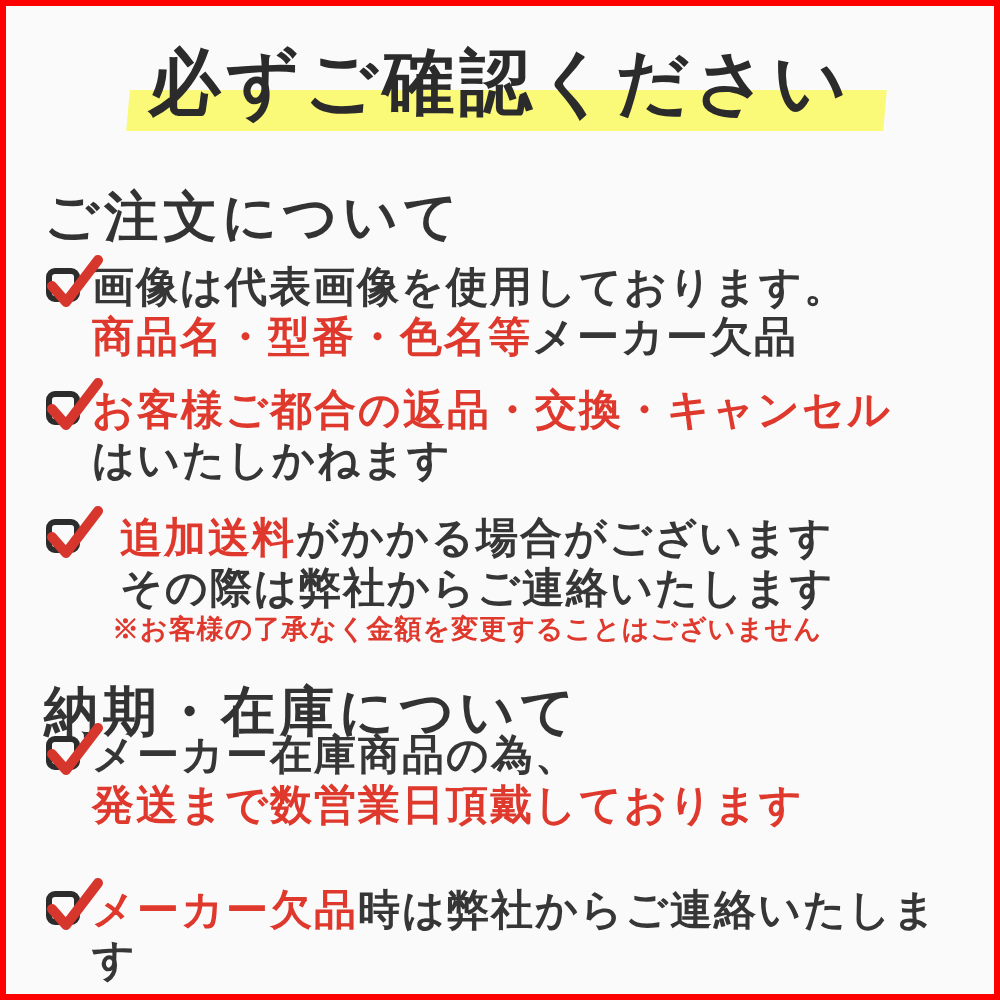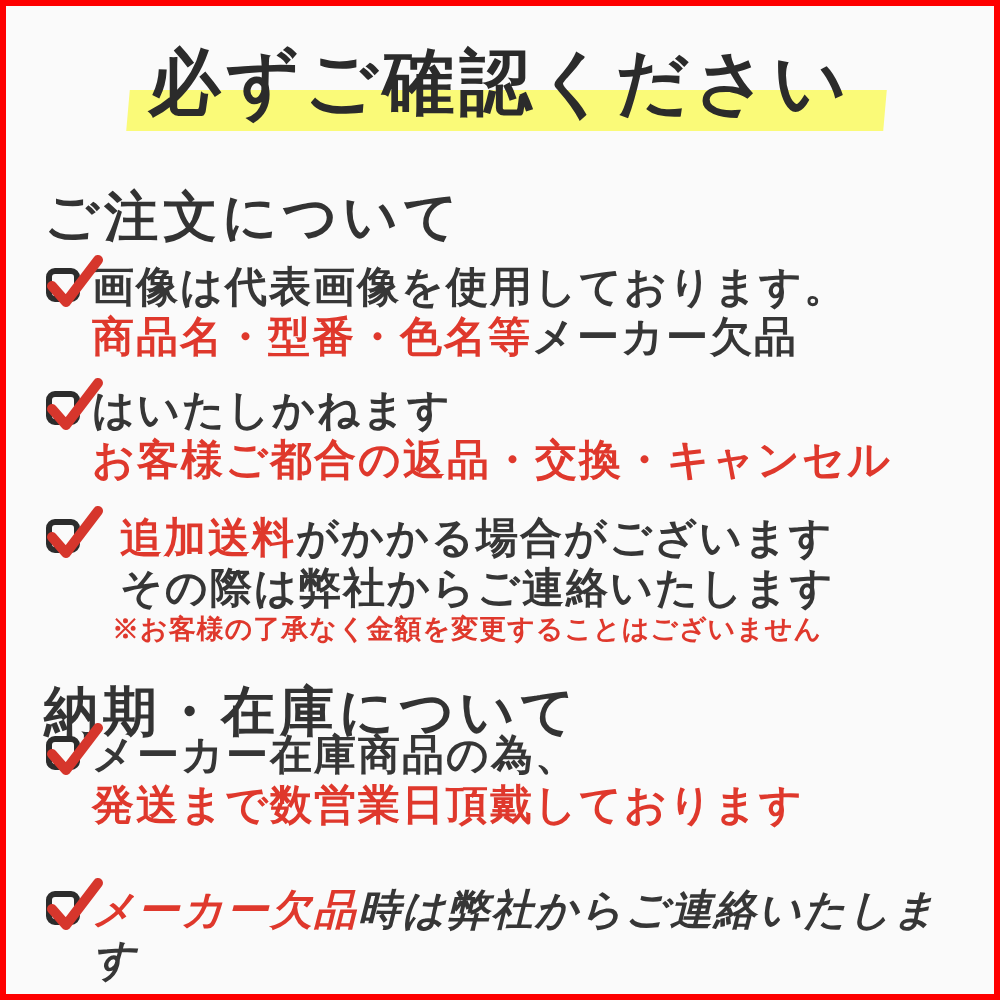--- a/index.html
+++ b/index.html
@@ -52,21 +52,21 @@
   .heading-stock{top:683px;}
   
   .item{
     position:absolute;left:46px;
     display:flex;align-items:flex-start;gap:12px;justify-content:space-between;
   }
   .item-1{top:262px;}
   .item-2{top:385px;}
   .item-3{top:513px;gap:40px;}
   .item-4{top:730px;}
-  .item-5{top:885px;font-style:italic;}
+  .item-5{top:885px;}
   .checkbox{
     flex:none;position:relative;
     width:34px;height:34px;
     border:6px solid #2c2c2c;
     border-radius:9px;
     margin-top:6px;
     background:transparent;
   }
   .checkbox svg{
     position:absolute;left:-10px;top:-20px;
@@ -112,22 +112,22 @@
   </div>
 </div>
 
 <div class="item item-2">
   <span class="checkbox">
     <svg viewBox="0 0 62 62">
       <polyline points="10,32 24,48 56,6" fill="none" stroke="#d6362c" stroke-width="10" stroke-linecap="round" stroke-linejoin="round"></polyline>
     </svg>
   </span>
   <div class="text">
+    <div class="line"><span class="red">お客様ご都合の返品・交換・キャンセル</span></div>
     <div class="line"><span>はいたしかねます</span></div>
-    <div class="line"><span class="red">お客様ご都合の返品・交換・キャンセル</span></div>
   </div>
 </div>
 
 <div class="item item-3">
   <span class="checkbox">
     <svg viewBox="0 0 62 62">
       <polyline points="10,32 24,48 56,6" fill="none" stroke="#d6362c" stroke-width="10" stroke-linecap="round" stroke-linejoin="round"></polyline>
     </svg>
   </span>
   <div class="text">

